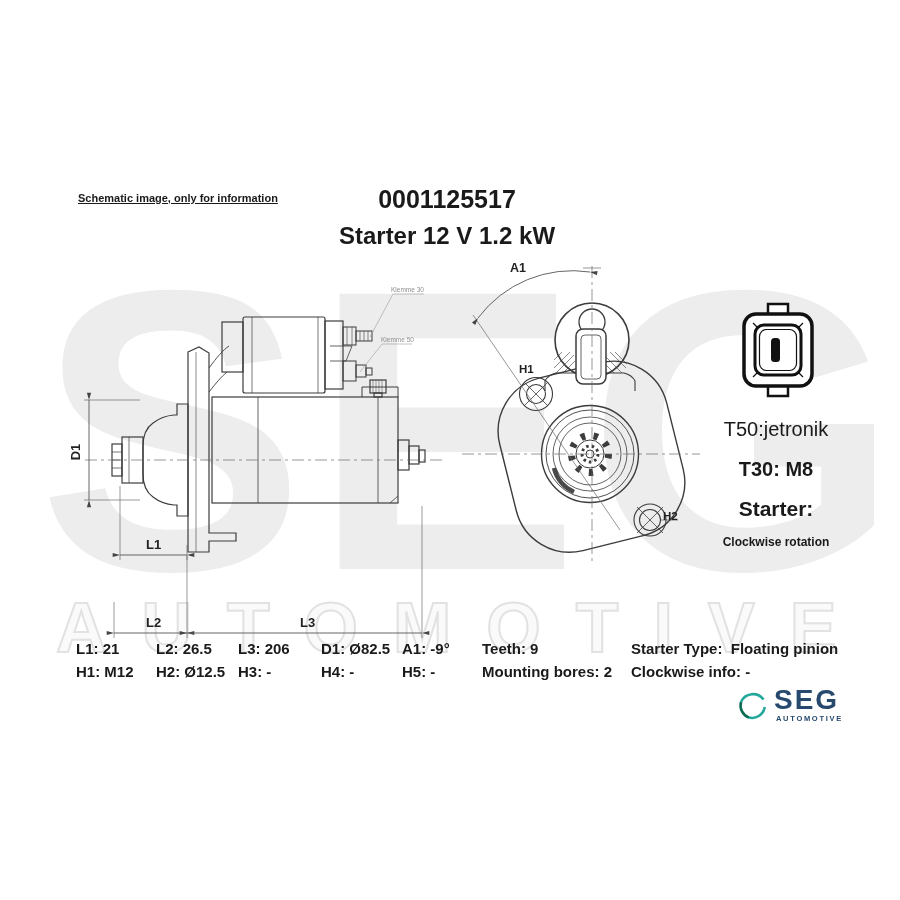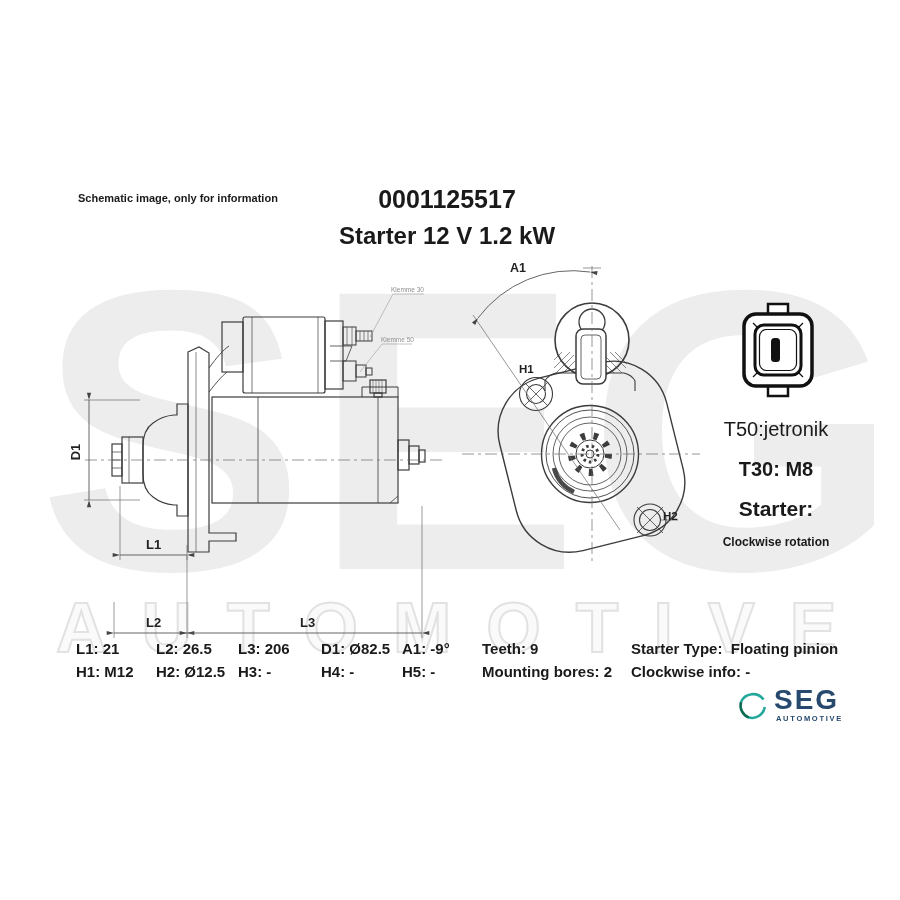--- a/index.html
+++ b/index.html
@@ -4,21 +4,21 @@
 <style>
   html,body{margin:0;padding:0;background:#fff;}
   #page{position:relative;width:900px;height:900px;background:#fff;overflow:hidden;
         font-family:"Liberation Sans",sans-serif;color:#1a1a1a;}
   
   .wm1{position:absolute;left:38px;top:231px;font-size:400px;line-height:1;font-weight:bold;
        letter-spacing:8px;color:#ededed;white-space:nowrap;z-index:0;}
   .wm2{position:absolute;left:56px;top:593px;font-size:70px;line-height:1;font-weight:bold;
        letter-spacing:35px;color:#fafafa;-webkit-text-stroke:2px #e2e2e2;white-space:nowrap;z-index:0;}
   
-  .note{position:absolute;left:78px;top:192px;font-size:11px;font-weight:bold;z-index:3;}
+  .note{position:absolute;left:78px;top:192px;font-size:11px;font-weight:bold;z-index:3;text-decoration:underline;}
   .pn{position:absolute;left:200px;top:185px;width:494px;text-align:center;
       font-size:25px;font-weight:bold;z-index:3;}
   .title{position:absolute;left:200px;top:222px;width:494px;text-align:center;
       font-size:24px;font-weight:bold;z-index:3;}
   .plug-title{position:absolute;left:686px;top:262px;width:180px;text-align:center;font-size:21px;font-weight:bold;}
   .plug-sub{position:absolute;left:686px;top:290px;width:180px;text-align:center;font-size:14px;font-weight:bold;margin-top:38px;}
   .t50{position:absolute;left:686px;top:418px;width:180px;text-align:center;font-size:20px;font-weight:normal;}
   .t30{position:absolute;left:686px;top:458px;width:180px;text-align:center;font-size:20px;font-weight:bold;}
   .rot{position:absolute;left:686px;top:497px;width:180px;text-align:center;font-size:21px;font-weight:bold;}
   .rotv{position:absolute;left:686px;top:535px;width:180px;text-align:center;font-size:12px;font-weight:bold;}

